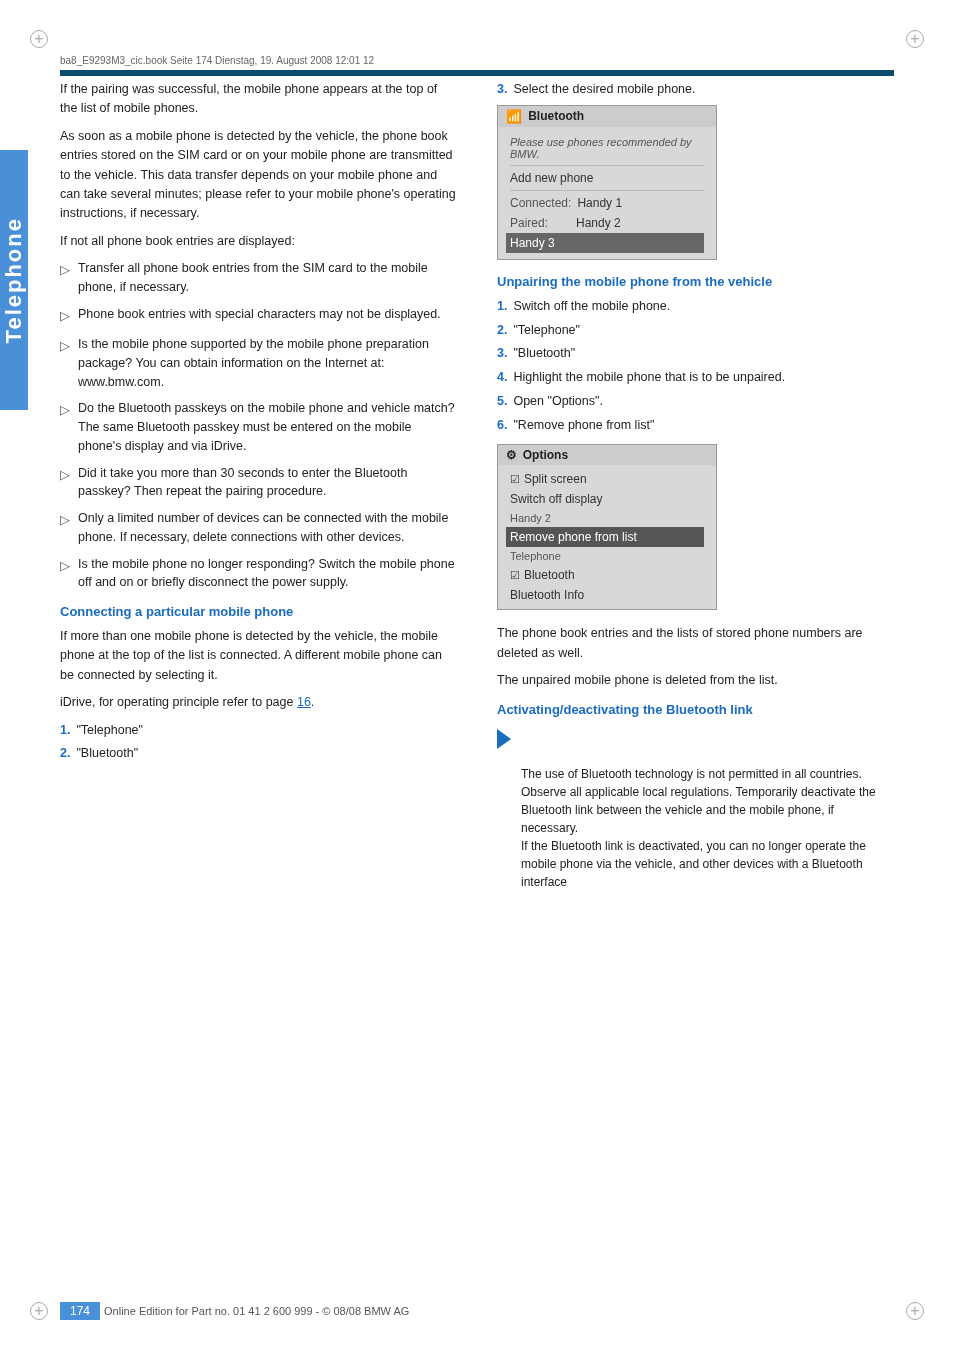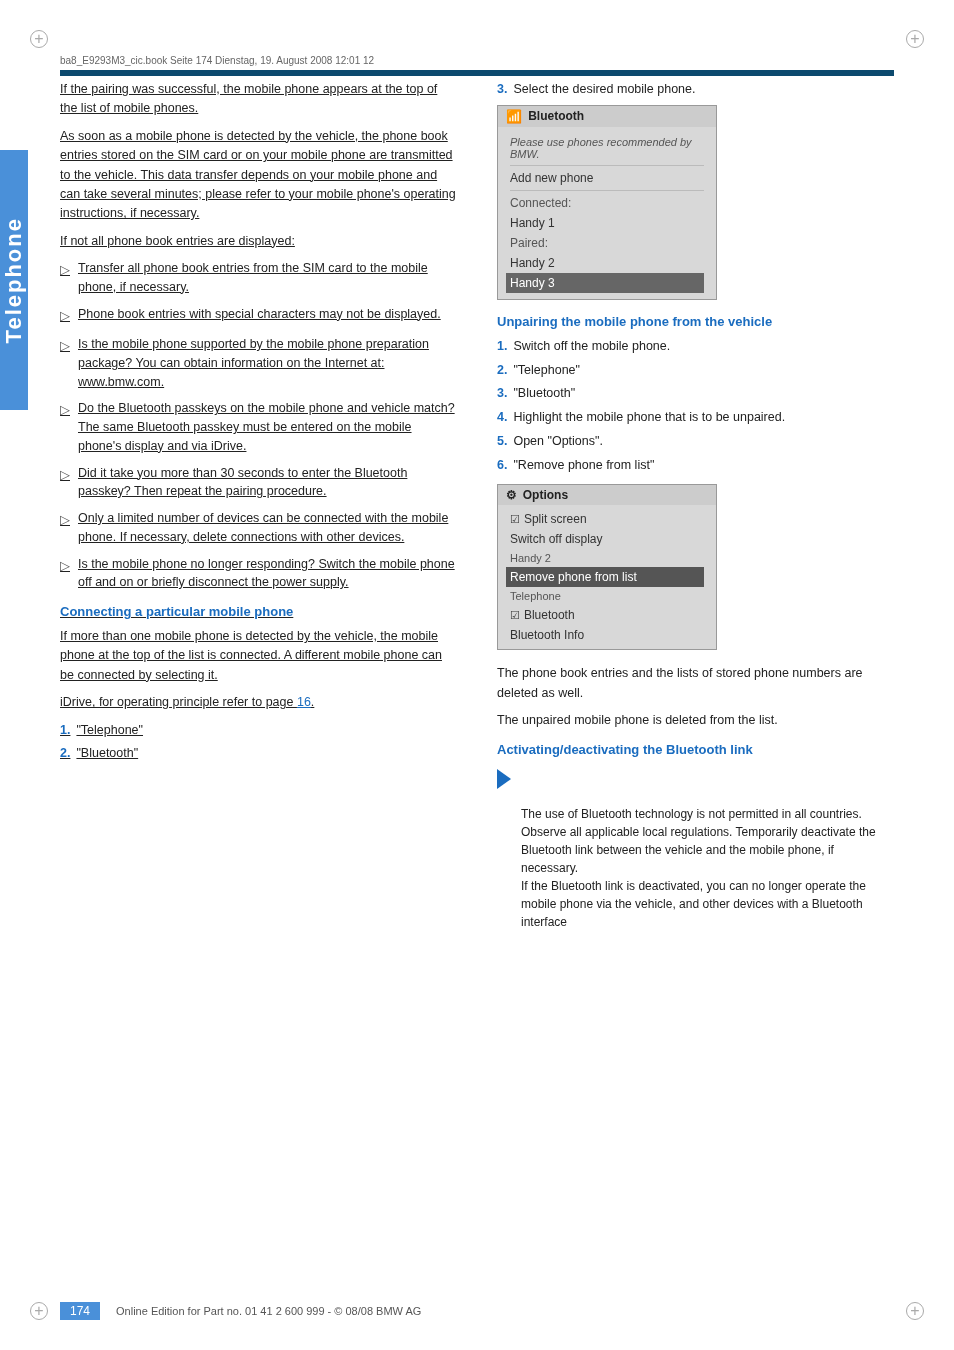--- a/index.html
+++ b/index.html
@@ -75,21 +75,20 @@
       left: 60px;
       right: 60px;
       bottom: 60px;
       display: flex;
       gap: 20px;
     }
 
     .left-col {
       flex: 1;
       padding-right: 10px;
-      text-decoration: underline;
     }
 
     .right-col {
       flex: 1;
       padding-left: 10px;
     }
 
     
     p {
       font-size: 12.5px;
@@ -173,21 +172,20 @@
       color: #333;
     }
     .screen-mockup .screen-row.italic-hint {
       font-style: italic;
       font-size: 11px;
       color: #555;
     }
     .screen-mockup .screen-row.key-value {
       display: flex;
       gap: 6px;
-      flex-direction: column;
     }
     .screen-mockup .screen-row .label {
       color: #555;
       min-width: 60px;
     }
     .screen-mockup .screen-row.selected {
       background: #666;
       color: #fff;
       padding-left: 4px;
       margin-left: -4px;
@@ -271,21 +269,21 @@
       right: 60px;
       display: flex;
       align-items: center;
       gap: 0;
     }
     .page-number-box {
       background: #4a90d9;
       color: #fff;
       font-size: 12px;
       padding: 2px 10px;
-      margin-right: 16px;
+      margin-right: 4px;
     }
     .footer-text {
       font-size: 11px;
       color: #555;
     }
   </style>
 </head>
 <body>
 
 <div class="corner-mark corner-tl"></div>

